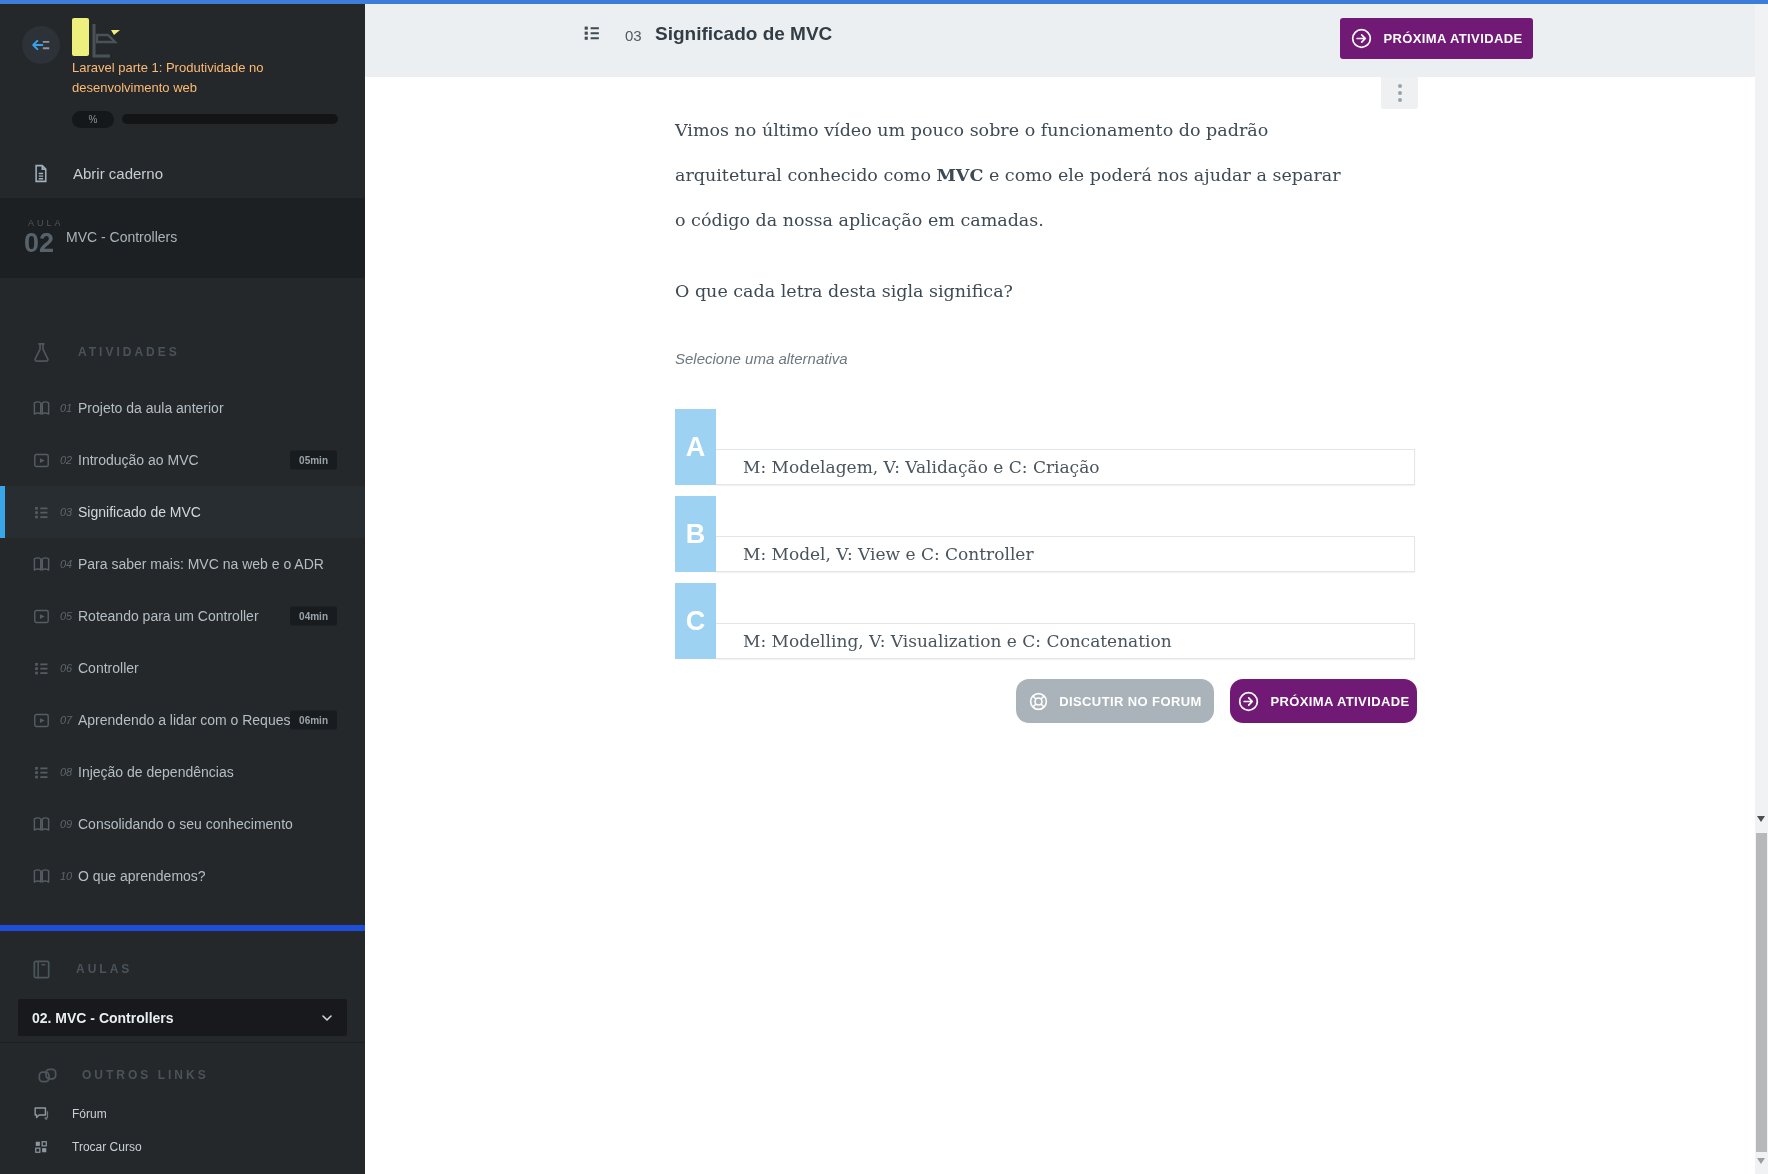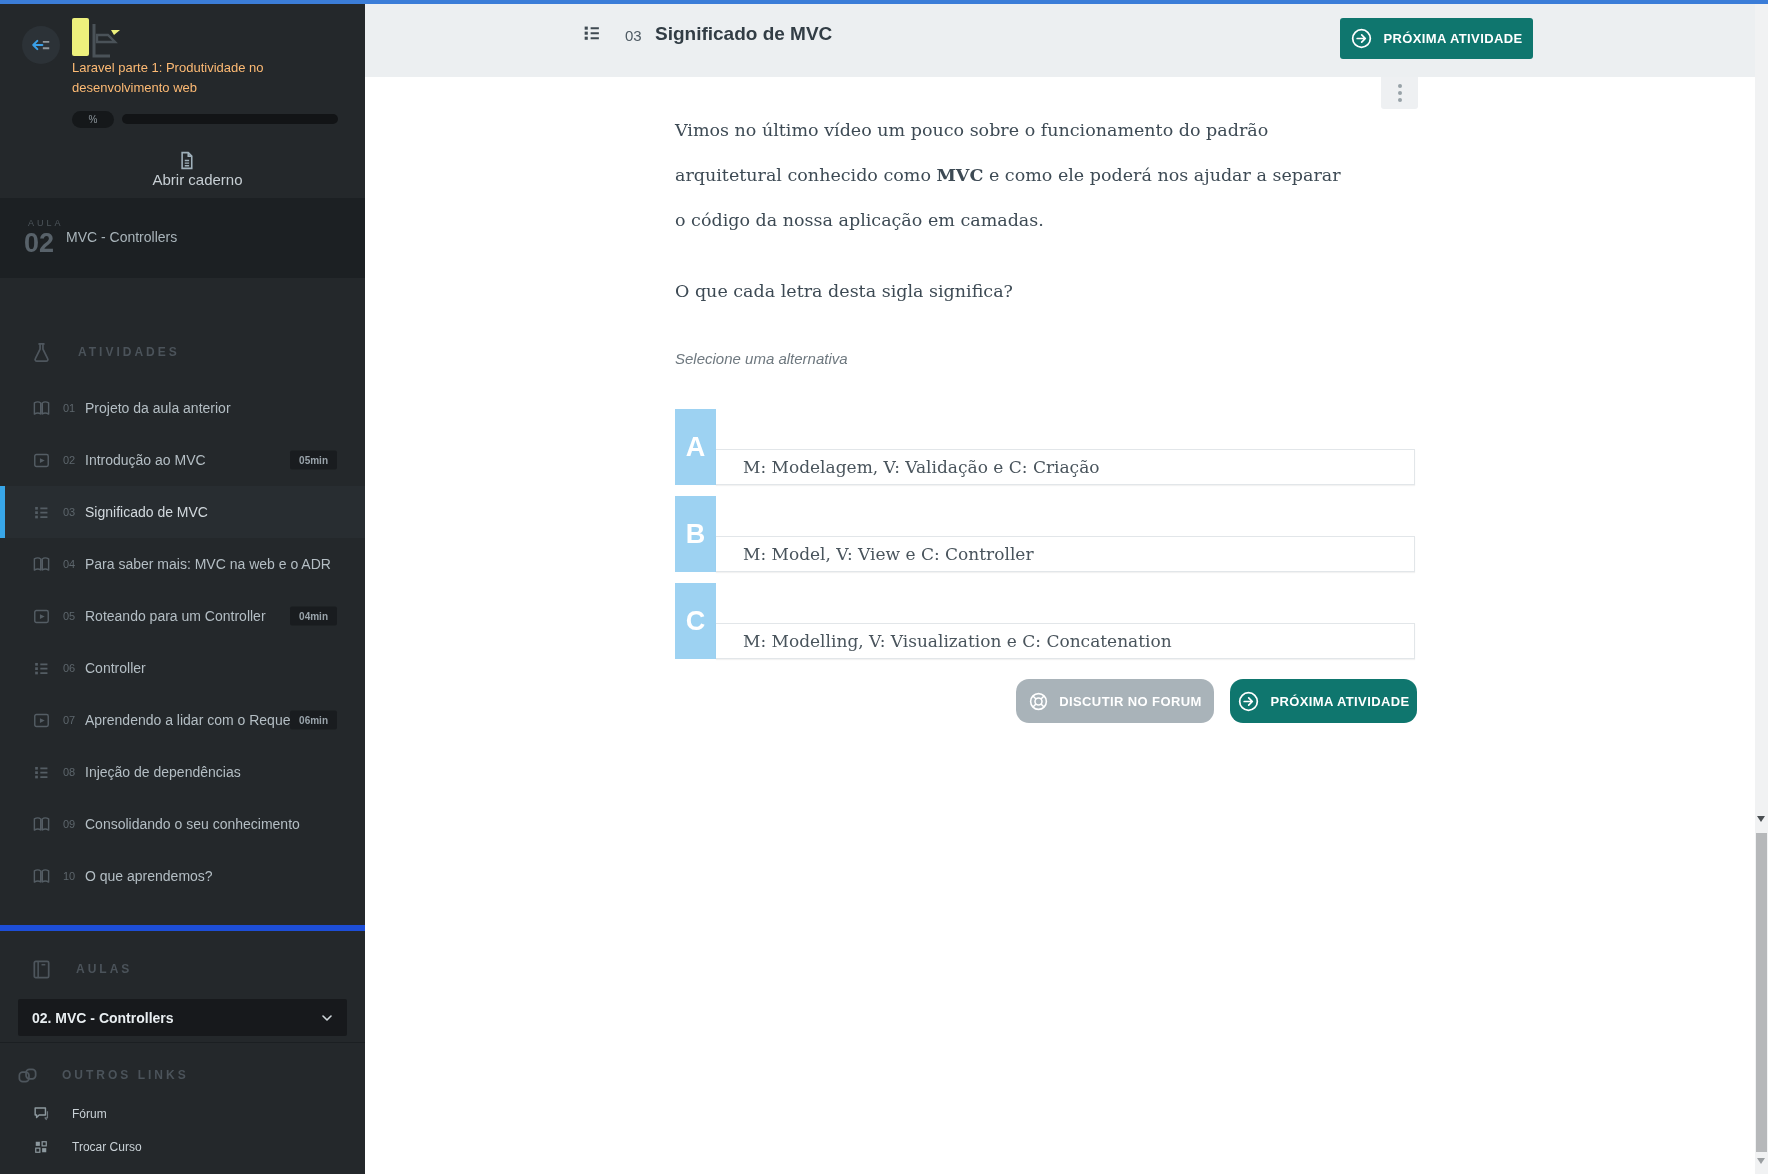--- a/index.html
+++ b/index.html
@@ -15,69 +15,69 @@
   .side-top { position:absolute; top:0; left:0; width:365px; height:198px; }
   .back-btn { position:absolute; left:22px; top:26px; width:38px; height:38px; border-radius:50%; background:#2c3237;
               display:flex; align-items:center; justify-content:center; cursor:pointer; }
   .logo { position:absolute; left:70px; top:16px; }
   .course-title { position:absolute; left:72px; top:58px; width:210px; font-size:13px; line-height:1.55; color:#fdba74; }
   .pct-pill { position:absolute; left:72px; top:111px; width:42px; height:17px; border-radius:9px; background:#15181a;
               color:#8b949a; font-size:10px; display:flex; align-items:center; justify-content:center; }
   .progress-track { position:absolute; left:122px; top:114px; width:216px; height:10px; border-radius:5px; background:#121416; }
 
   .notebook-item { position:absolute; left:0; top:150px; width:365px; height:46px; display:flex; align-items:center;
-                   padding-left:30px; cursor:pointer;flex-direction:column; }
+                   padding-left:30px; cursor:pointer; }
   .notebook-item .nb-icon { color:#9fb0ba; margin-right:22px; display:flex; }
   .notebook-item .nb-label { font-size:15px; color:#c6ced3; }
 
   .aula-block { position:absolute; left:0; top:198px; width:365px; height:80px; background:#1c2023; }
   .aula-word { position:absolute; left:28px; top:20px; font-size:9px; letter-spacing:3px; color:#4d555b; }
   .aula-num  { position:absolute; left:24px; top:30px; font-size:27px; font-weight:bold; color:#58626a; }
   .aula-title{ position:absolute; left:66px; top:31px; font-size:14px; color:#a9b4ba; }
 
   .acts-header { position:absolute; left:0; top:330px; width:365px; height:44px; display:flex; align-items:center; padding-left:30px; }
   .acts-header .sec-icon { color:#4e565d; margin-right:25px; display:flex; }
   .sec-title { font-size:12px; font-weight:bold; letter-spacing:3px; color:#4b535a; }
 
   ul.acts { position:absolute; left:0; top:382px; width:365px; list-style:none; }
   ul.acts li { position:relative; height:52px; display:flex; align-items:center; padding-left:30px; cursor:pointer; }
   .act-icon { width:22px; color:#545d64; margin-right:8px; display:flex; justify-content:center; }
-  .act-num { font-size:11px; color:#5d666c; width:18px; margin-right:7px; text-align:center; }
+  .act-num { font-size:11px; color:#5d666c; width:18px; text-align:left;font-style:italic; }
   .act-label { font-size:14px; color:#b4bec4; }
   .act-badge { position:absolute; right:28px; top:50%; transform:translateY(-50%); background:#191c1f; color:#99a3aa;
                font-size:10px; font-weight:bold; padding:4px 9px; border-radius:2px; }
   ul.acts li.active { background:#282d31; }
   ul.acts li.active::before { content:""; position:absolute; left:0; top:0; width:5px; height:100%; background:#38a6e8; }
   ul.acts li.active .act-label { color:#d2d9de; }
 
   .aulas-section { position:absolute; left:0; top:925px; width:365px; border-top:6px solid #1d4ed8; }
   .aulas-header { height:60px; display:flex; align-items:center; padding-left:30px; margin-top:8px; }
   .aulas-header .sec-icon { color:#4e565d; margin-right:23px; display:flex; }
   .aula-select { position:relative; margin:0 18px; height:37px; background:#17191c; border-radius:2px;
                  display:flex; align-items:center; padding:0 14px; cursor:pointer; }
   .aula-select .sel-label { font-size:14px; font-weight:bold; color:#e9eef1; }
   .aula-select .chev { position:absolute; right:12px; color:#cfd6da; display:flex; }
 
   .links-section { position:absolute; left:0; top:1042px; width:365px; border-top:1px solid #1b1f22; }
-  .links-header { height:44px; display:flex; align-items:center; padding-left:16px; margin-top:10px; }
+  .links-header { height:44px; display:flex; align-items:center; padding-left:36px; margin-top:10px; }
   .links-header .sec-icon { color:#4e565d; margin-right:23px; display:flex; }
   .link-item { height:33px; display:flex; align-items:center; padding-left:30px; cursor:pointer; }
   .link-item .li-icon { width:22px; color:#8d999f; margin-right:20px; display:flex; justify-content:center; }
   .link-item .li-label { font-size:12px; color:#c9d1d6; }
 
   
   .main { position:absolute; left:365px; top:0; width:1390px; height:1174px; background:#fff; }
   .main-header { position:absolute; left:0; top:0; width:1390px; height:77px; background:#eceff1; }
   .mh-list-icon { position:absolute; left:216px; top:22px; color:#3f4a52; }
   .mh-num { position:absolute; left:260px; top:27px; font-size:15px; color:#4e5a63; }
   .mh-title { position:absolute; left:290px; top:23px; font-size:19px; font-weight:bold; color:#323d45; }
   .btn { display:flex; align-items:center; justify-content:center; gap:10px; border:none; border-radius:3px;
          color:#fff; font-family:"Liberation Sans",sans-serif; font-weight:bold; font-size:13px; letter-spacing:.4px;
          cursor:pointer; }
-  .btn-blue { background:#0f766e; }
+  .btn-blue { background:#701a75; }
   .btn-gray { background:#a9b3b9; }
   .mh-next { position:absolute; left:975px; top:18px; width:193px; height:41px; }
   .kebab { position:absolute; left:1016px; top:77px; width:37px; height:32px; background:#eef0f2;
            border-radius:0 0 3px 3px; display:flex; flex-direction:column; align-items:center; justify-content:center;
            gap:3px; cursor:pointer; }
   .kebab i { width:4px; height:4px; border-radius:50%; background:#98a2a8; }
 
   .content { position:absolute; left:310px; top:108px; width:745px; }
   .q-text { width:672px; font-family:"DejaVu Serif", serif; font-size:17.5px; line-height:45px; color:#3d4a54; }
   .q-text b { font-weight:bold; }

